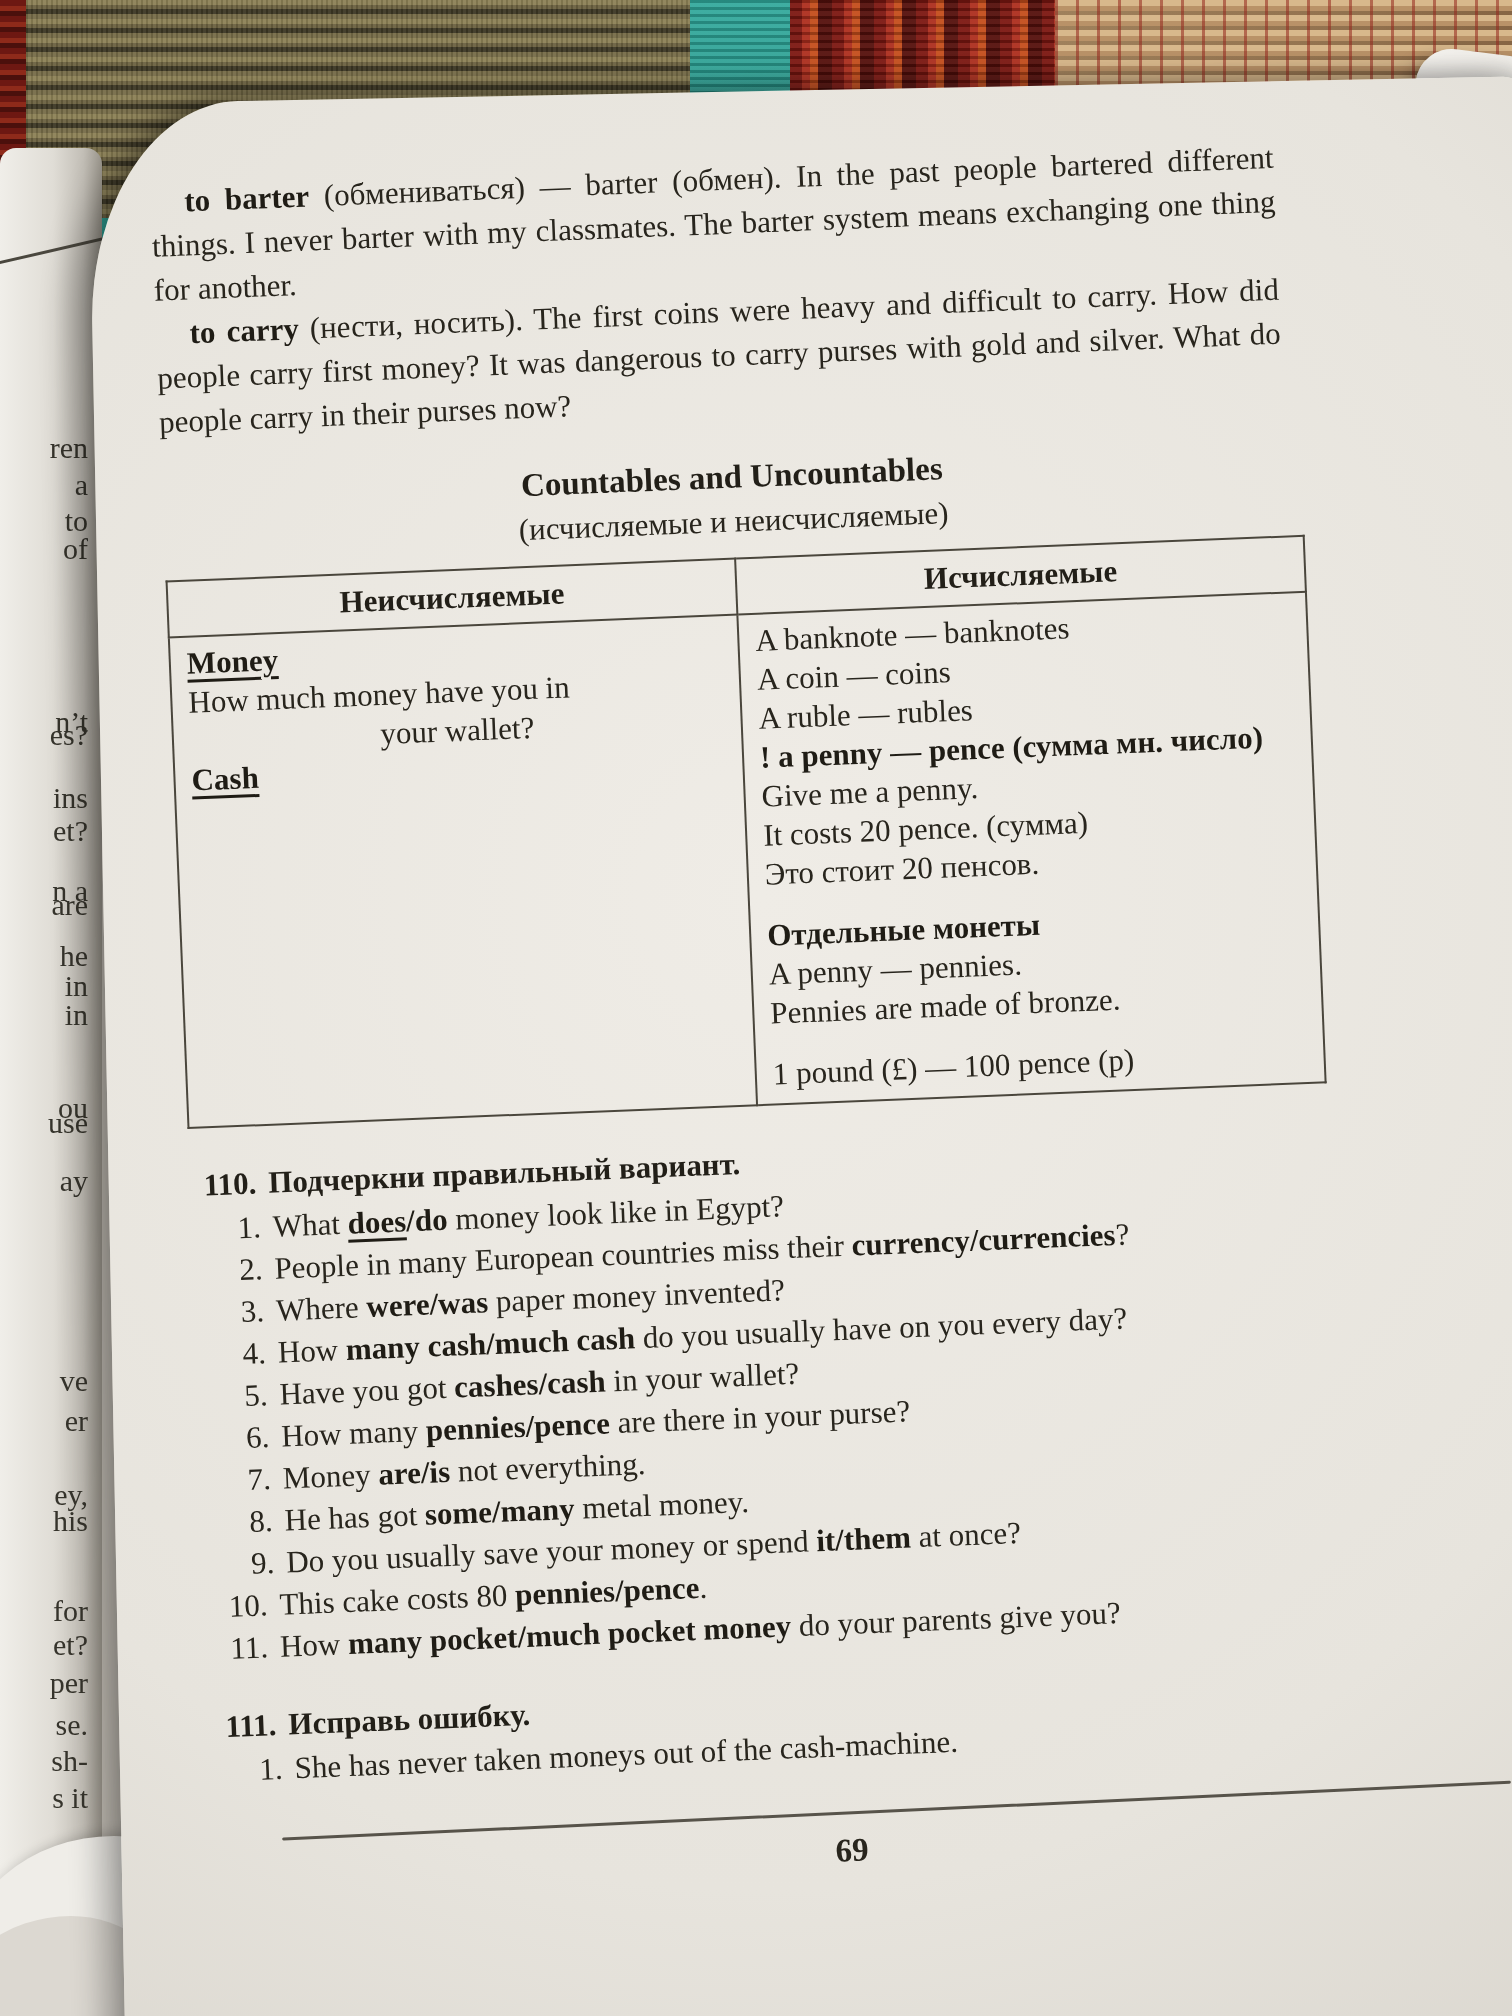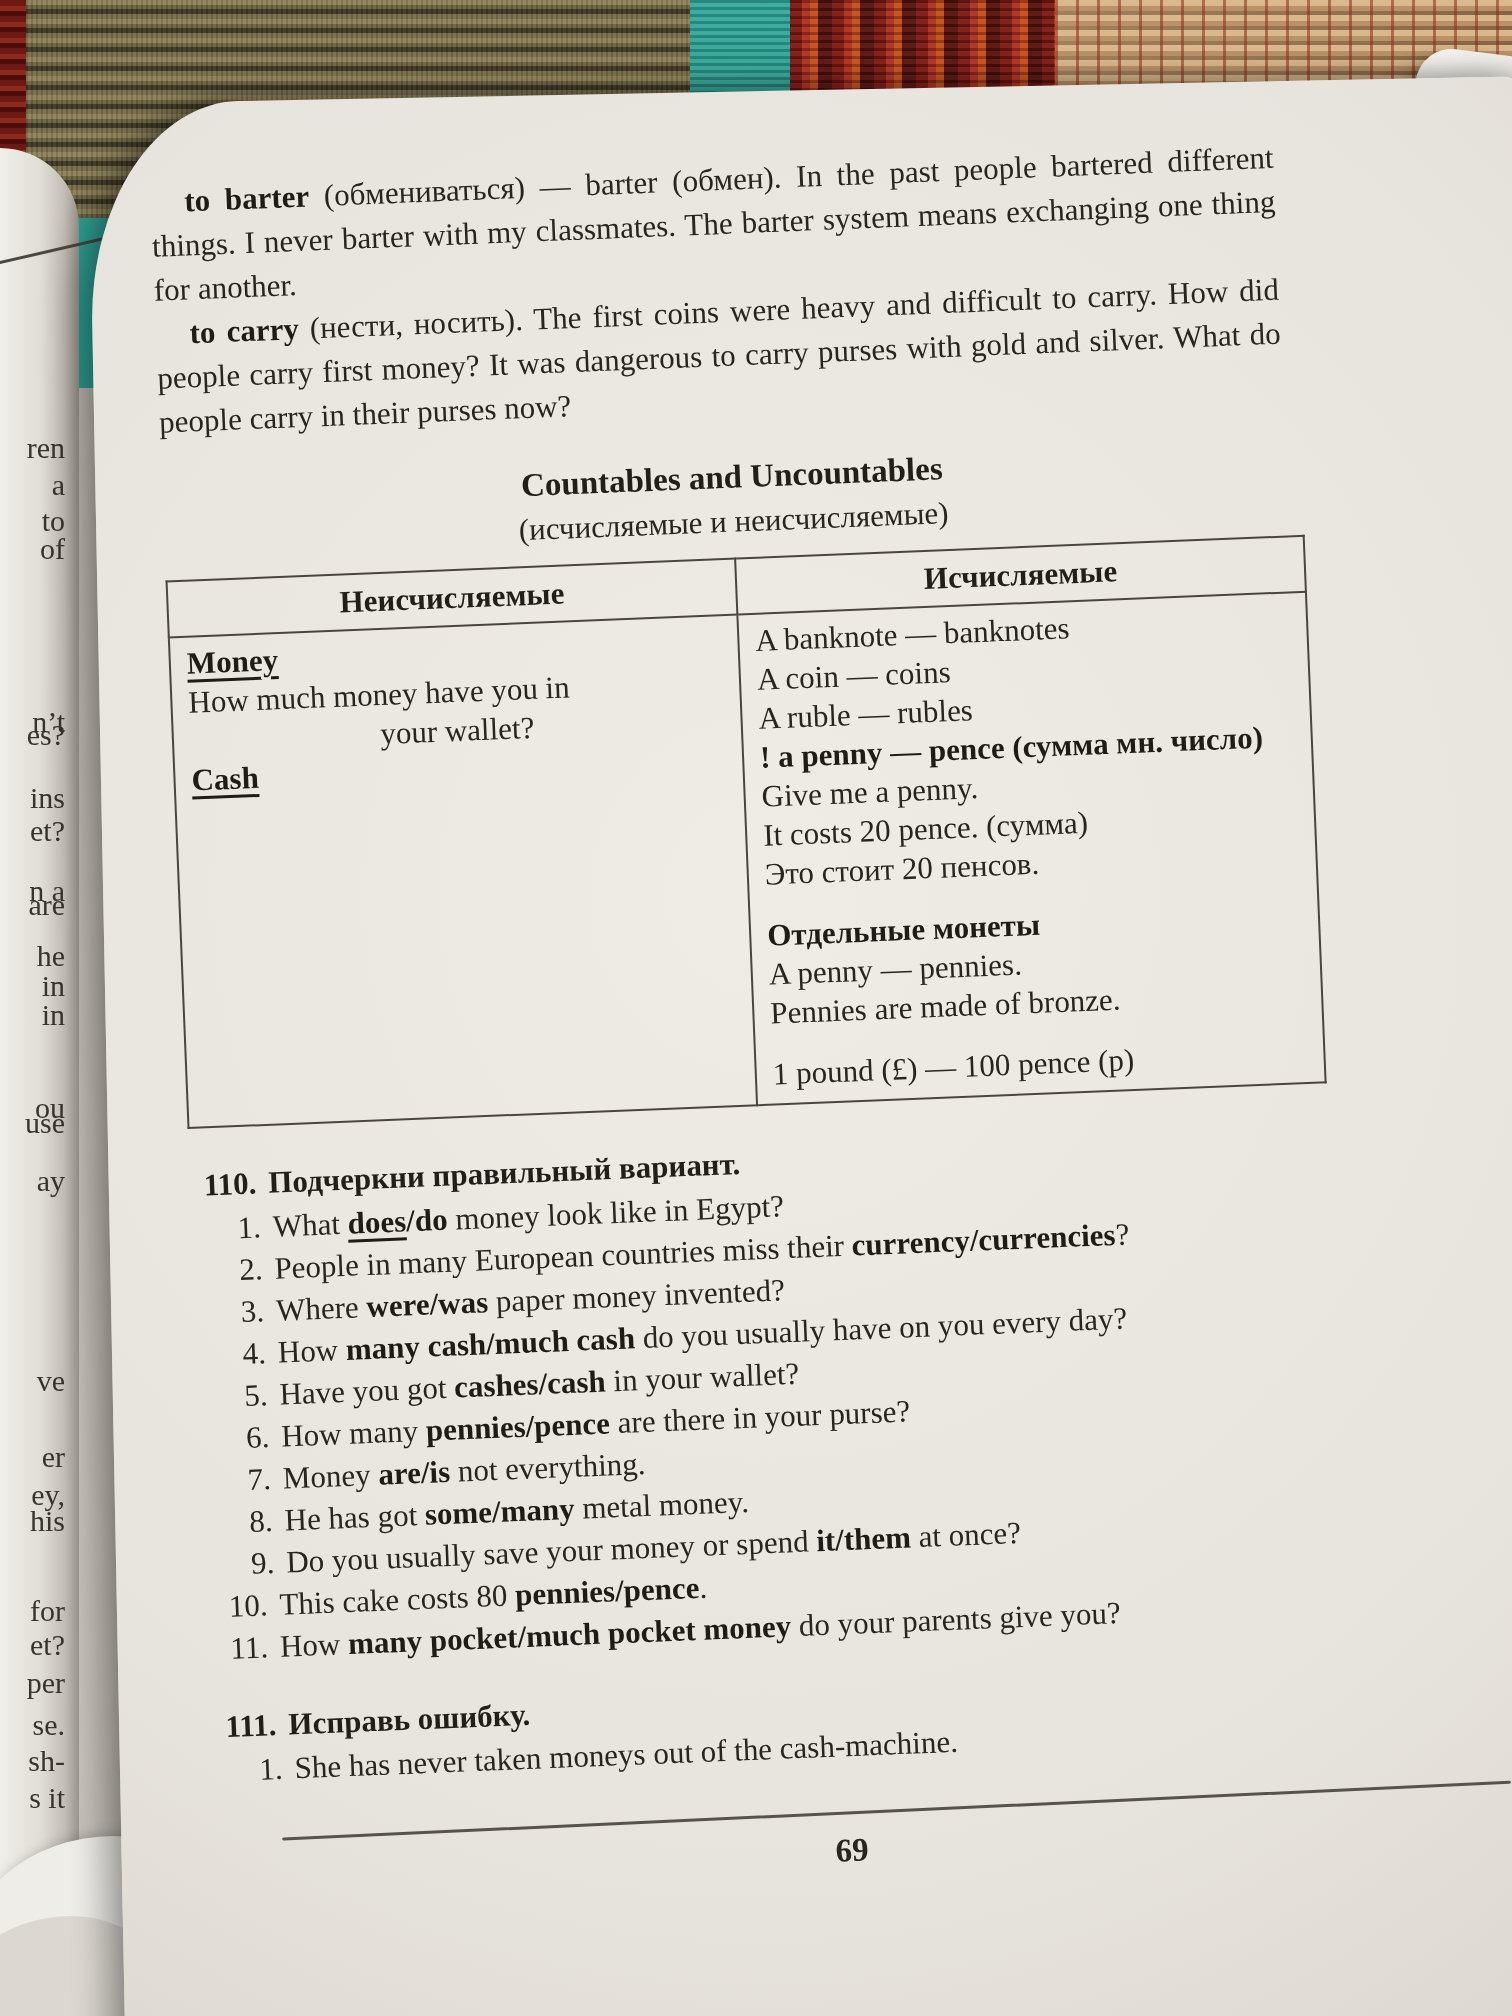--- a/index.html
+++ b/index.html
@@ -26,33 +26,33 @@
   .tx-tan{flex:1;background:
       repeating-linear-gradient(90deg,rgba(148,38,28,.55) 0 3px,rgba(0,0,0,0) 3px 21px),
       repeating-linear-gradient(180deg,#d8b88c 0 6px,#b99268 6px 11px,#83654497 11px 15px),
       linear-gradient(90deg,#c9a97e,#a5805a 70%,#8a6443);}
 
   
   .teal-band{position:absolute;left:0;top:218px;width:1512px;height:170px;z-index:2;
     background:linear-gradient(90deg,#2b9e92,#43c4b5 30%,#28968c 62%,#36b3a6);}
 
   
-  .left-page{position:absolute;left:0;top:148px;width:79px;height:1868px;z-index:3;
+  .left-page{position:absolute;left:0;top:148px;width:102px;height:1868px;z-index:3;
     background:linear-gradient(90deg,#f0eee9 0%,#e0ddd6 52%,#c2beb6 82%,#9e998f 100%);
-    border-top-right-radius:85px;}
+    border-top-right-radius:85px;border-radius:16px;}
   .diag-line{position:absolute;left:-14px;top:96px;width:176px;height:3px;background:#4a473e;
     transform:rotate(-13deg);border-radius:2px;}
   .margin-frags{position:absolute;left:0;top:0;width:100%;height:100%;}
   .frag{position:absolute;right:14px;font-size:30px;color:#36342c;white-space:pre;line-height:34px;}
   .frag:nth-of-type(1){top:283px}.frag:nth-of-type(2){top:320px}.frag:nth-of-type(3){top:356px}
   .frag:nth-of-type(4){top:384px}.frag:nth-of-type(5){top:557px}.frag:nth-of-type(6){top:570px}
   .frag:nth-of-type(7){top:633px}.frag:nth-of-type(8){top:666px}.frag:nth-of-type(9){top:726px}
   .frag:nth-of-type(10){top:740px}.frag:nth-of-type(11){top:791px}.frag:nth-of-type(12){top:821px}
   .frag:nth-of-type(13){top:850px}.frag:nth-of-type(14){top:958px}.frag:nth-of-type(15){top:943px}
-  .frag:nth-of-type(16){top:1016px}.frag:nth-of-type(17){top:1216px}.frag:nth-of-type(18){top:1292px}
+  .frag:nth-of-type(16){top:1016px}.frag:nth-of-type(17){top:1216px}.frag:nth-of-type(18){top:1256px}
   .frag:nth-of-type(19){top:1330px}.frag:nth-of-type(20){top:1356px}.frag:nth-of-type(21){top:1446px}
   .frag:nth-of-type(22){top:1480px}.frag:nth-of-type(23){top:1518px}.frag:nth-of-type(24){top:1560px}
   .frag:nth-of-type(25){top:1596px}.frag:nth-of-type(26){top:1633px}
 
   
   .stack1{position:absolute;left:-40px;bottom:-60px;width:280px;height:240px;z-index:4;
     background:#efede8;border-radius:55% 45% 0 0;box-shadow:6px -4px 12px rgba(0,0,0,.18);}
   .stack2{position:absolute;left:-50px;bottom:-80px;width:220px;height:180px;z-index:5;
     background:#dcd8d1;border-radius:55% 45% 0 0;}
 

